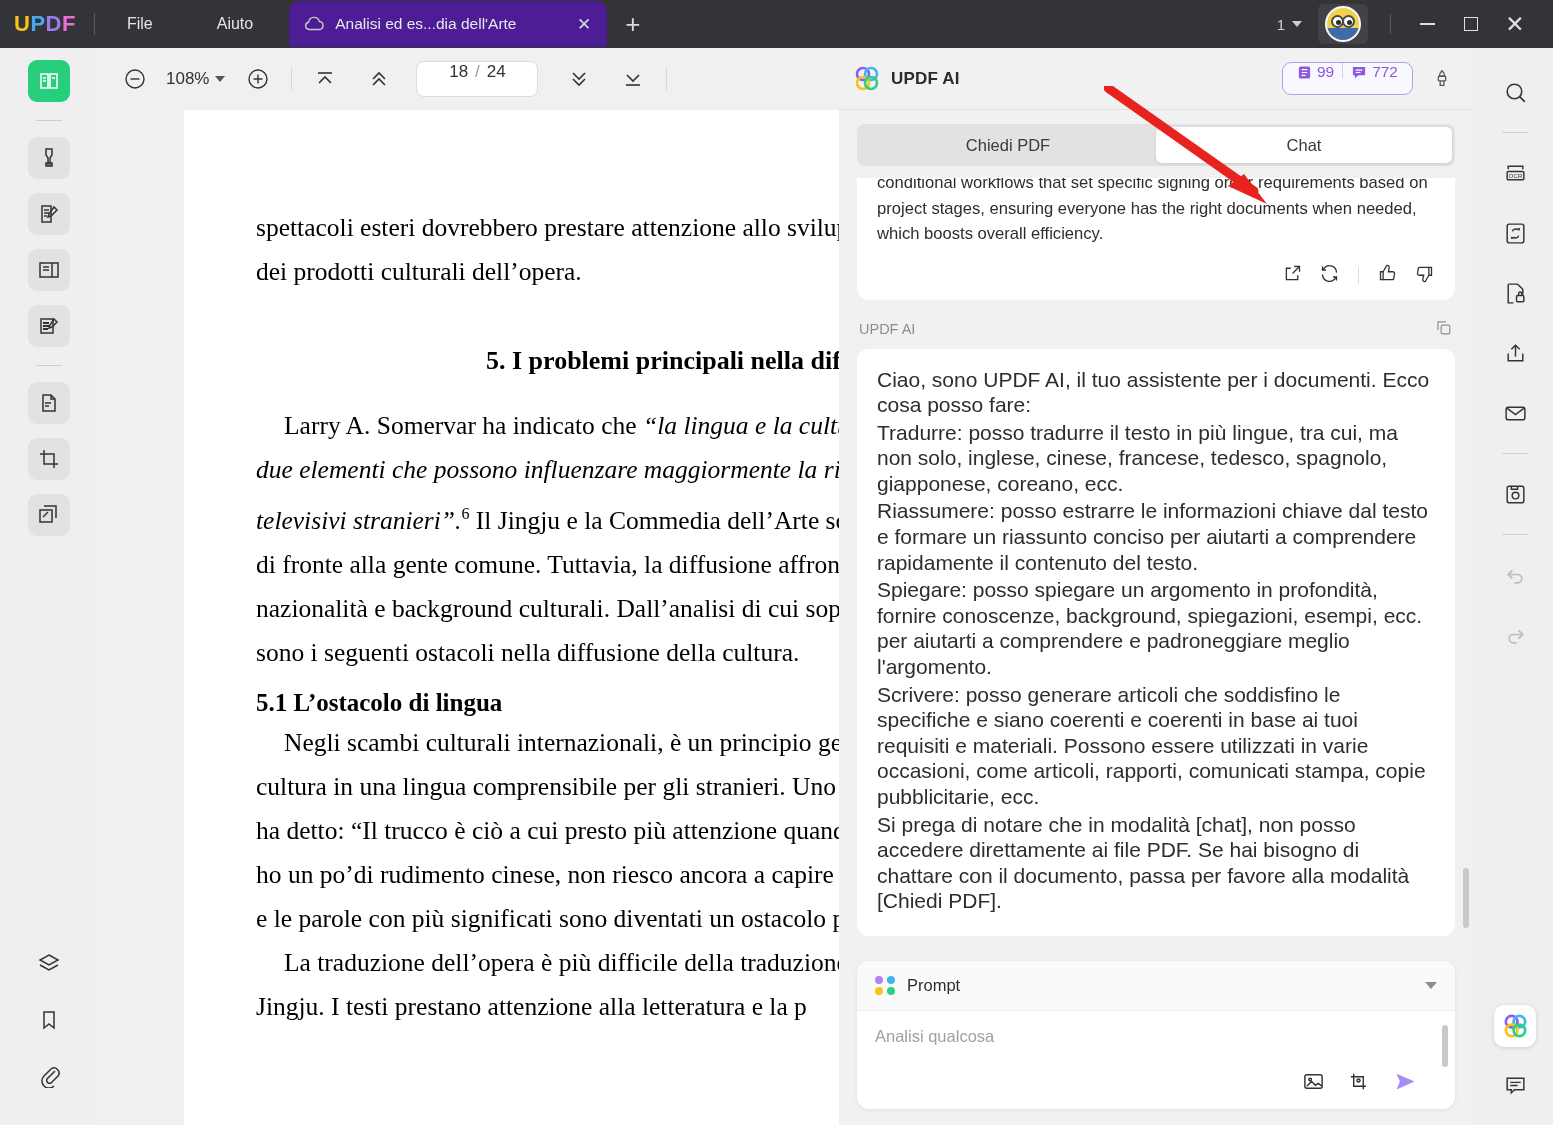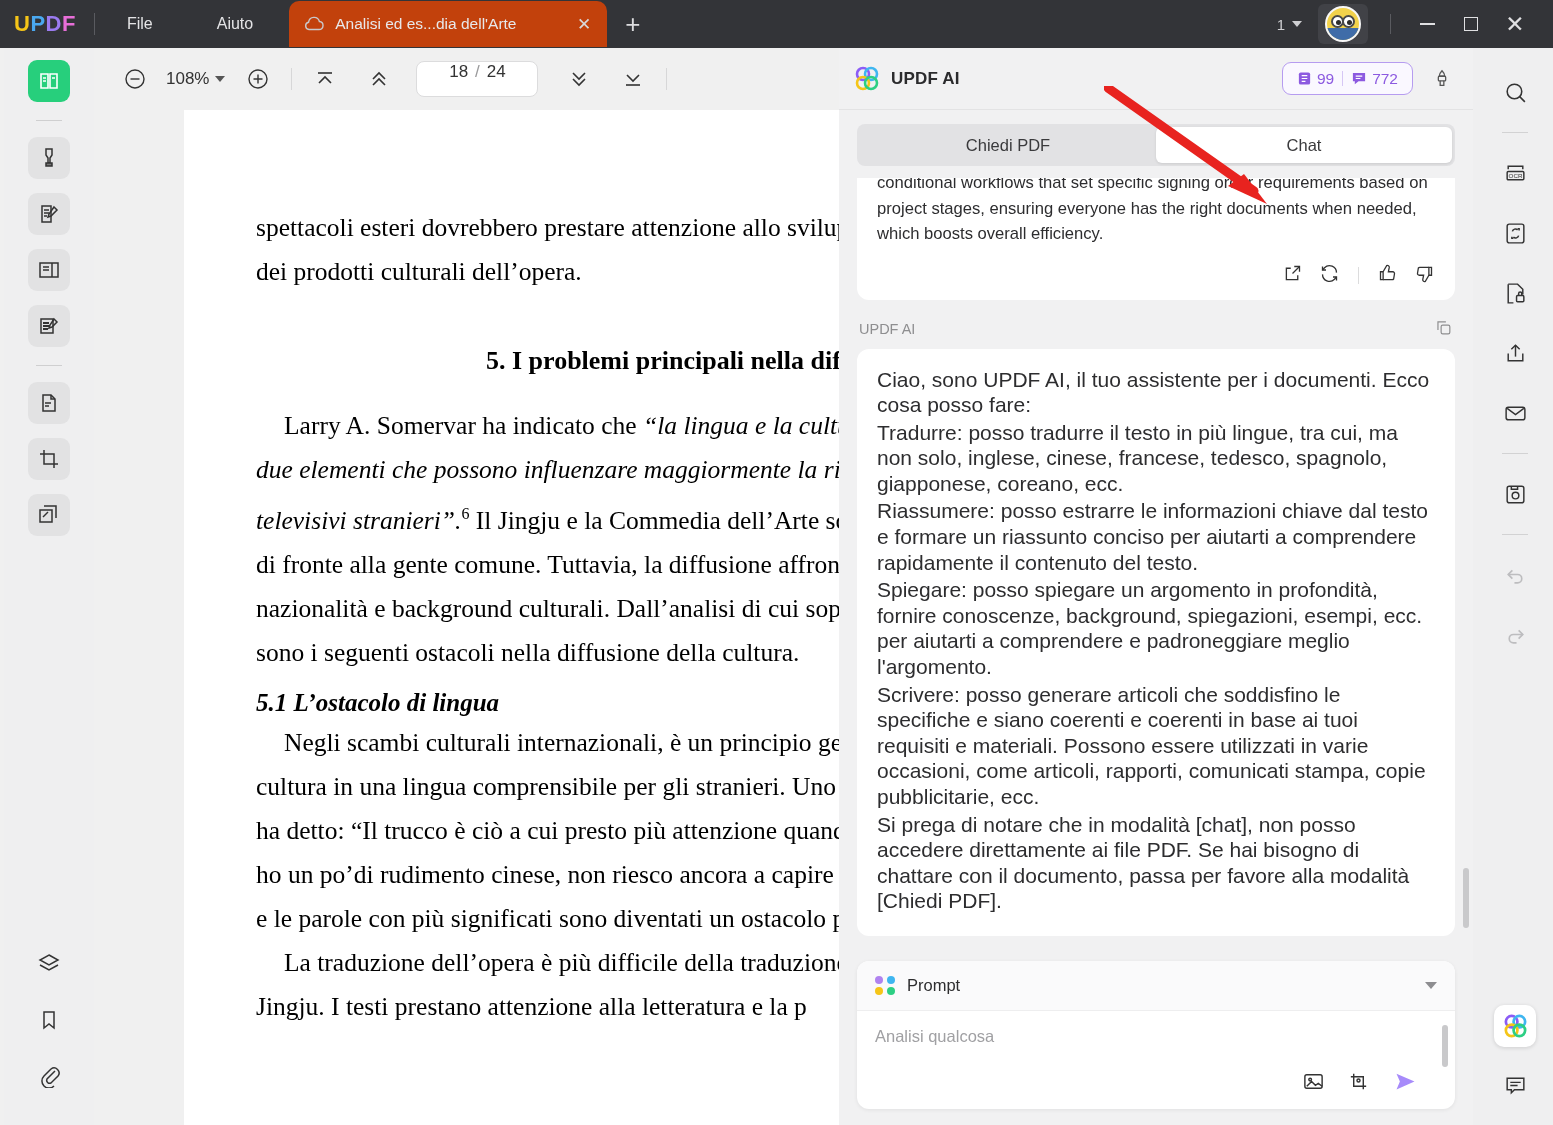--- a/index.html
+++ b/index.html
@@ -17,21 +17,21 @@
     background: #333438; display: flex; align-items: center;
   }
   .logo { margin-left: 14px; font-size: 22px; font-weight: bold; letter-spacing: 0.5px; display:flex; }
   .logo span:nth-child(1){ color:#f5c518; }
   .logo span:nth-child(2){ color:#4aa8f0; }
   .logo span:nth-child(3){ color:#9b7bf0; }
   .logo span:nth-child(4){ color:#e86ed8; }
   .tb-sep { width:1px; height:22px; background:#5a5b60; margin:0 18px; }
   .tb-menu { color:#e4e4e6; font-size:16px; padding:6px 14px; cursor:default; }
   .tab {
-    margin-left: 22px; height: 46px; min-width: 318px; background:#c2410c;
+    margin-left: 22px; height: 46px; min-width: 318px; background:#4c1d95;
     border-radius: 10px 10px 0 0; display:flex; align-items:center; padding: 0 14px; gap:10px;
   }
   .tab-cloud { width:22px; height:16px; position:relative; flex:none; }
   .tab-cloud svg { display:block; }
   .tab-title { color:#e8e8ea; font-size:15.5px; white-space:nowrap; flex:1; }
   .tab-close { color:#d8d8da; font-size:17px; line-height:1; padding:0 2px; }
   .tab-plus { color:#dcdcde; font-size:26px; margin-left:18px; font-weight:300; }
   .tb-right { margin-left:auto; display:flex; align-items:center; padding-right:16px; gap:0; }
   .acct { color:#cfcfd2; font-size:15px; display:flex; align-items:center; gap:7px; padding:6px 8px; }
   .chev { width:0;height:0;border-left:5px solid transparent;border-right:5px solid transparent;border-top:6px solid #cfcfd2; }
@@ -73,30 +73,30 @@
   .caret-sm { width:0;height:0;border-left:5px solid transparent;border-right:5px solid transparent;border-top:6px solid #555;margin-right:14px; }
   .tsep { width:1px;height:22px;background:#d7d7d8;margin:0 14px; }
   .pagebox { width:122px;height:36px;background:#fff;border:1px solid #dcdcdd;border-radius:8px;display:flex;align-items:flex-start;justify-content:center;font-size:17px;color:#333;gap:7px;margin:0 6px; }
   .pagebox .sl { color:#9a9a9c; }
 
   .page { position:absolute; left:90px; top:62px; width:728px; height:1015px; background:#fff; overflow:hidden; }
   .doc { padding: 96px 0 0 72px; width: 760px; font-family:"Liberation Serif", serif; color:#000; }
   .doc p { font-size:25.5px; line-height:44px; text-align:justify; text-indent:0; white-space:nowrap; }
   .doc p.ind { text-indent:28px; }
   .doc h2 { font-size:26px; font-weight:bold; text-align:center; margin: 52px 0 28px 0; white-space:nowrap; padding-left:150px;}
-  .doc h3 { font-size:25px; font-weight:bold; margin: 14px 0 4px 0; font-style: italic; }
+  .doc h3 { font-size:25px; font-weight:bold; margin: 14px 0 4px 0; }
   .doc i { font-style: italic; }
   .doc sup { font-size:16px; vertical-align: super; }
 
   
   .ai { position:absolute; left:835px; top:0; width:634px; height:1077px; background:#f1f1f2; display:flex; flex-direction:column; }
   .ai-head { height:62px; display:flex; align-items:center; padding:0 16px 0 14px; border-bottom:1px solid #e3e3e4; }
   .ai-logo { width:28px;height:28px;margin-right:10px;flex:none; }
   .ai-title { font-size:17px; font-weight:bold; color:#2b2b2d; letter-spacing:0.2px; }
-  .credits { margin-left:auto; display:flex; align-items:center; gap:0; border:1.4px solid #b69cf0; border-radius:9px; height:33px; padding:0 9px; background:#faf8ff;}
+  .credits { margin-left:auto; display:flex; align-items:flex-start; gap:0; border:1.4px solid #b69cf0; border-radius:9px; height:33px; padding:0 9px; background:#faf8ff;}
   .cred { display:flex; align-items:center; gap:5px; color:#8c5ae0; font-size:15.5px; padding:0 5px; }
   .cred-sep { width:1px;height:15px;background:#d6c7f5;margin:0 3px; }
   .brush { margin-left:14px; width:30px;height:30px;display:flex;align-items:center;justify-content:center; }
 
   .tabs { padding:14px 18px 12px 18px; }
   .tabs-inner { height:42px; background:#e2e2e4; border-radius:8px; display:flex; padding:3px; }
   .ai-tab { flex:1; display:flex; align-items:center; justify-content:center; font-size:16.5px; color:#3a3a3c; border-radius:6px; }
   .ai-tab.active { background:#fff; box-shadow:0 1px 3px rgba(0,0,0,.10); }
 
   .chat-scroll { flex:1; overflow:hidden; padding:0 18px; position:relative; }

